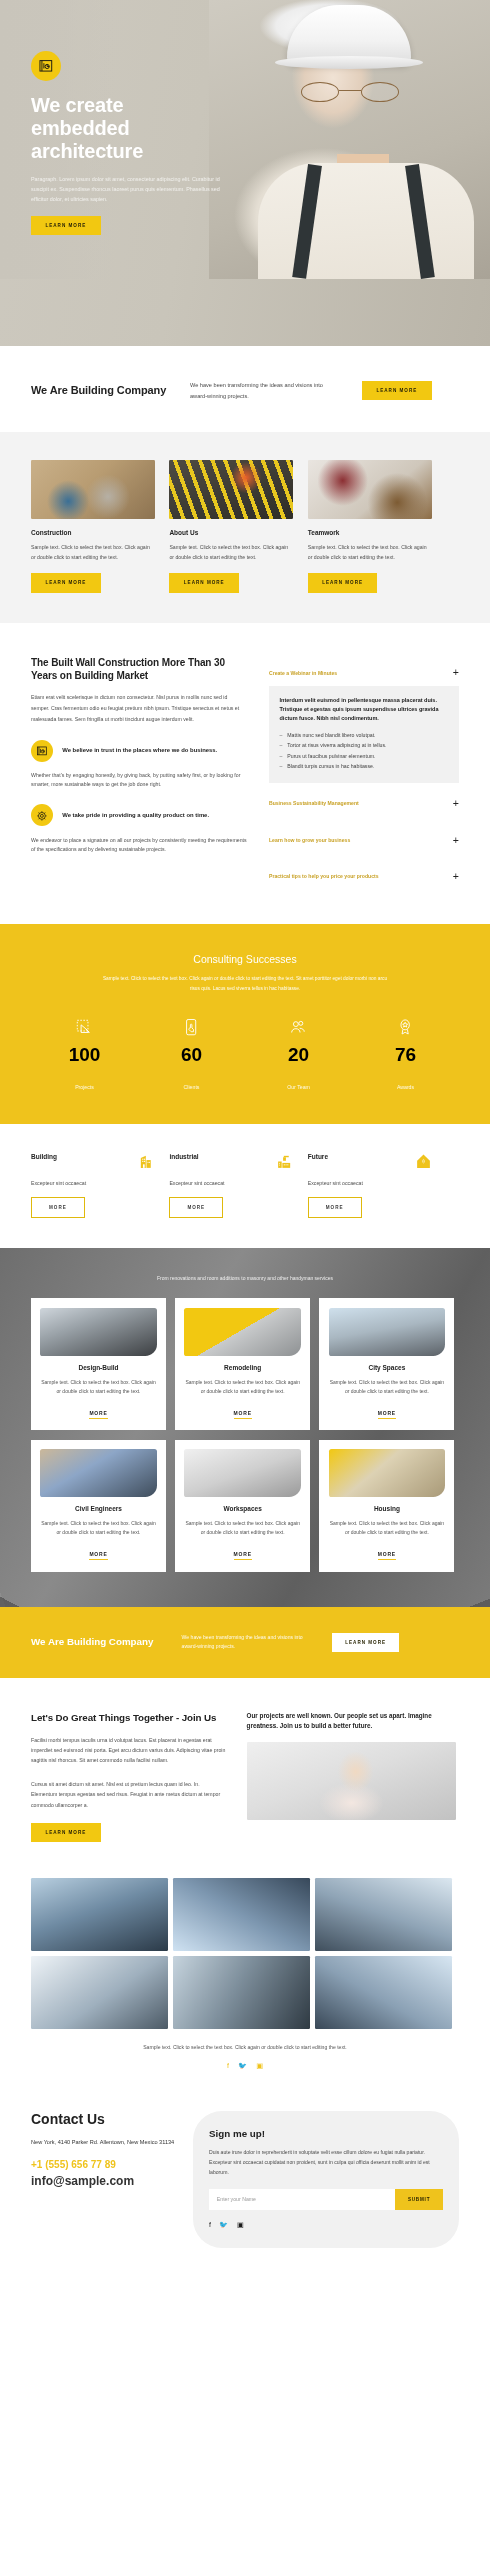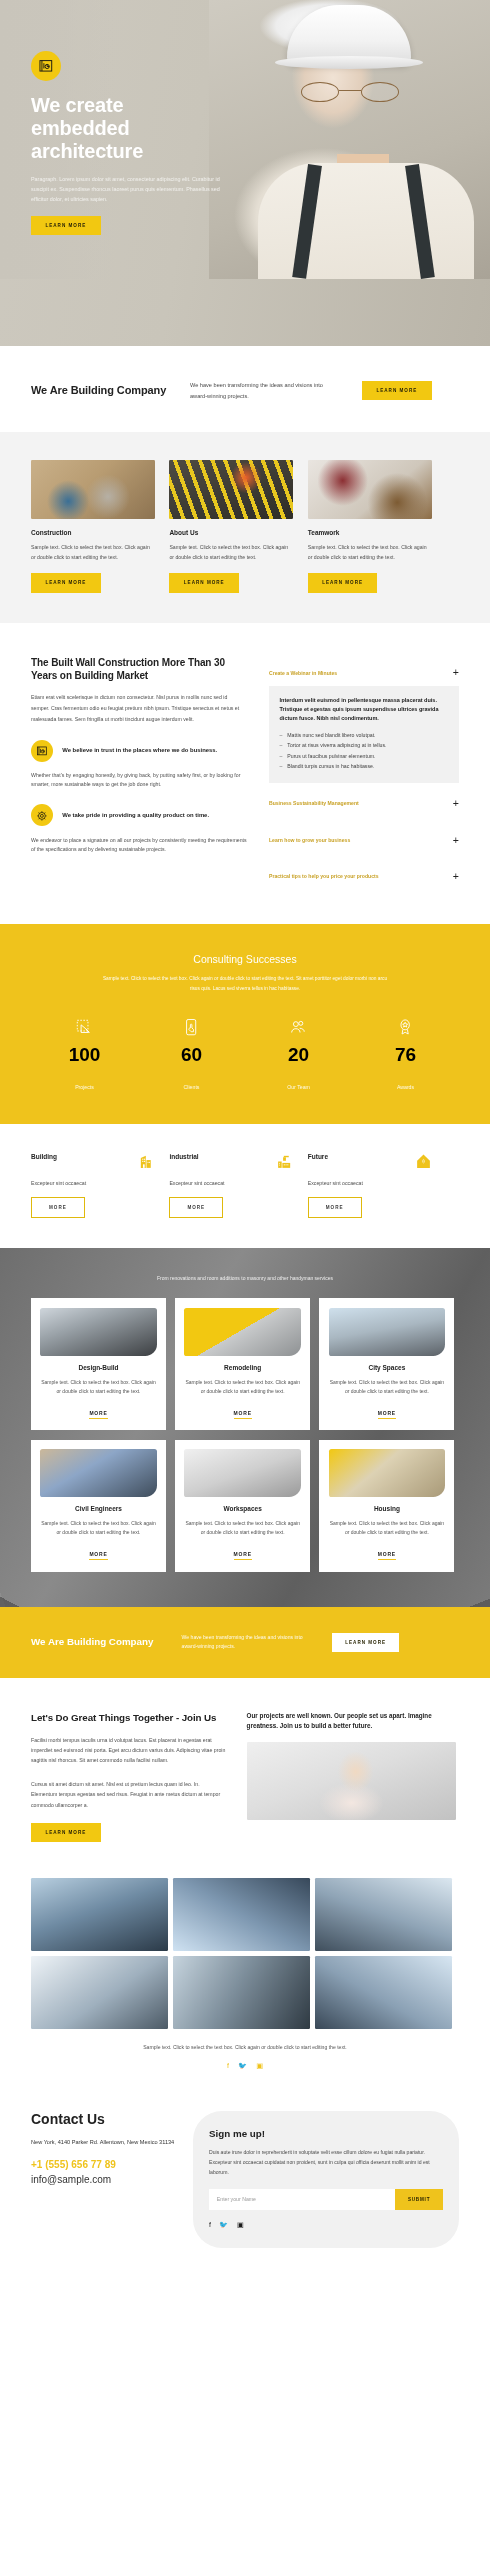--- a/index.html
+++ b/index.html
@@ -216,21 +216,21 @@
   .gal-note p{ font-size:5.1px; line-height:1.85; color:#555; max-width:209px; margin:0 auto 9.2px; }
   .soc{ display:flex; gap:9.2px; justify-content:center; }
   .soc span{ font-size:7.2px; color:#EFC31C; cursor:pointer; line-height:1; }
 
   
   .contact{ padding:35px 31px 39px; display:flex; gap:18.3px; background:#fff; }
   .c-l{ width:144px; }
   .c-l h2{ font-size:14px; font-weight:700; margin-bottom:10.5px; }
   .c-l .addr{ font-size:5.6px; line-height:1.95; color:#333; margin-bottom:9.2px; }
   .c-l .tel{ font-size:10px; font-weight:700; color:#EFC31C; line-height:1.5; }
-  .c-l .mail{ font-size:10px; color:#333; line-height:1.5; word-break:break-all; }
+  .c-l .mail{ font-size:12px; color:#333; line-height:1.5; word-break:break-all;font-weight:bold; }
   .c-r{ flex:1; background:#f1f1f1; padding:17px 15.7px 19.6px;border-radius:29px; }
   .c-r h2{ font-size:9.8px; font-weight:700; margin-bottom:9.2px; }
   .c-r p{ font-size:5.1px; line-height:1.95; color:#4a4a4a; margin-bottom:11.8px; }
   .form{ display:flex; margin-bottom:11.8px; }
   .form input{ flex:1; border:0; background:#fff; padding:7.2px 7.8px; font-size:5.2px;
     font-family:"Liberation Sans", sans-serif; color:#333; }
   .form input::placeholder{ color:#9a9a9a; }
   .form button{ background:#EFC31C; border:0; color:#2a2400; font-size:4.6px; font-weight:700;
     letter-spacing:0.8px; padding:0 13px; cursor:pointer; }
   .soc-d{ display:flex; gap:8.5px; }

